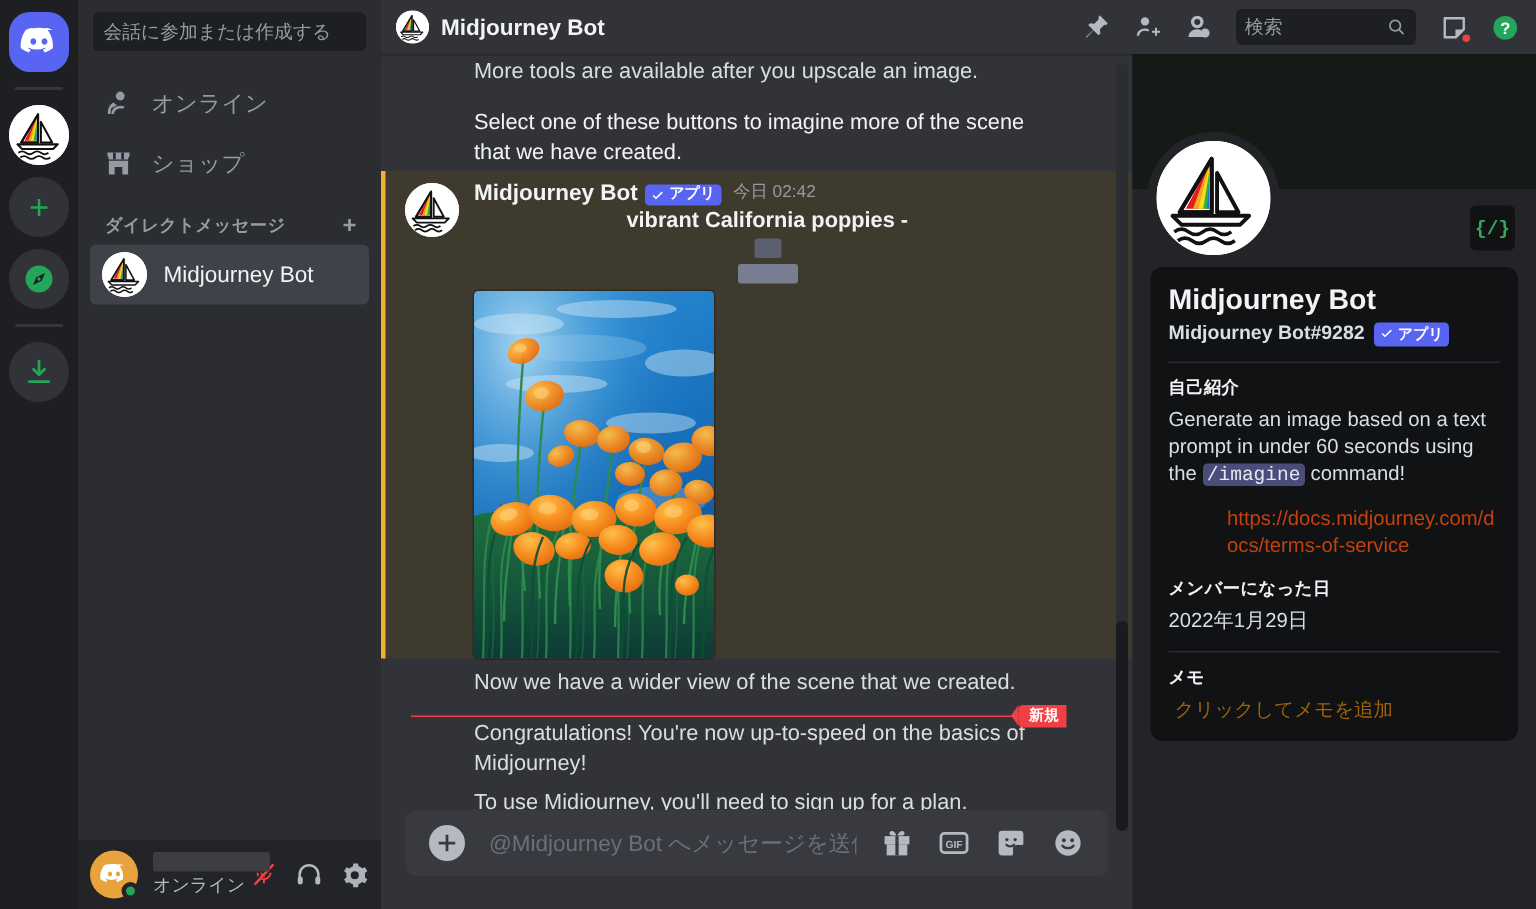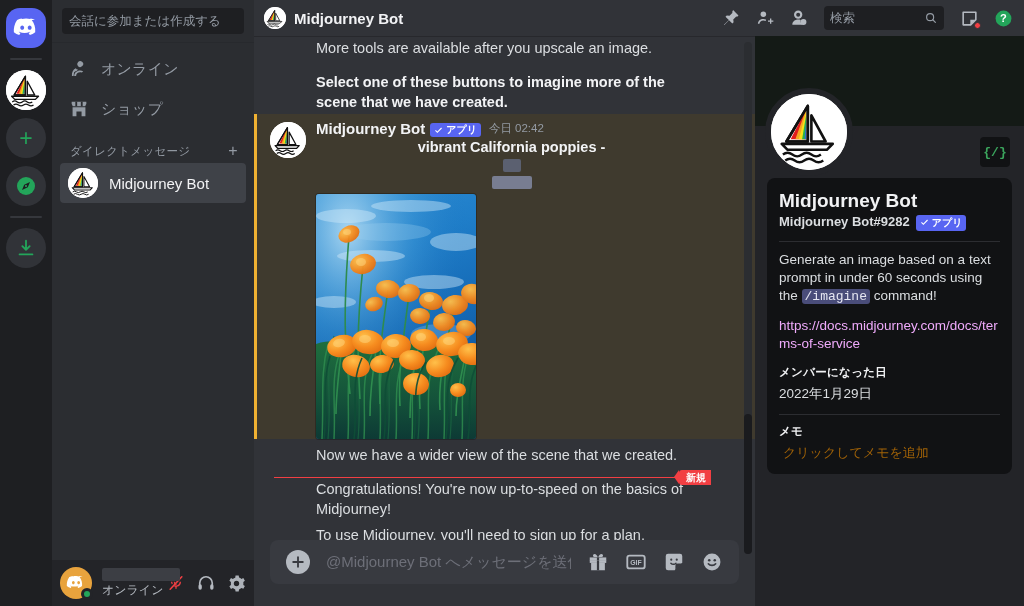--- a/index.html
+++ b/index.html
@@ -56,23 +56,23 @@
   .sb-divider { height:1px; background:#27292d; margin: 0 0 6px 0;}
   .sb-list { flex: 1 1 auto; padding: 0 8px; overflow: hidden; }
   .sb-item {
     height: 40px; border-radius: 4px; display: flex; align-items: center;
     gap: 11px; padding: 0 8px; color: #949ba4; cursor: pointer; font-size: 15px;
   }
   .sb-item.active { background: #3f4248; color: #f2f3f5; }
   .sb-item .label { font-size: 15px; letter-spacing: .2px; }
   .sb-icon { width: 22px; height: 22px; display:flex; align-items:center; justify-content:center; flex:0 0 22px;}
   .dm-header {
-    display:flex; align-items:center; justify-content:space-between;
+    display:flex; justify-content:space-between;
     padding: 14px 8px 4px 10px; color:#949ba4;
-    font-size: 11.5px; font-weight:400; letter-spacing:.3px;
+    font-size: 11.5px; font-weight:700; letter-spacing:.3px;
     cursor:pointer;
   }
   .dm-header .plus { font-size:16px; line-height:1; color:#949ba4; }
   .dm-avatar { width:30px; height:30px; border-radius:50%; background:#fff; overflow:hidden; flex:0 0 30px;}
   .dm-name { font-size:15px; color:#f2f3f5; }
 
   
   .user-panel {
     height: 46px; background: #232428; display:flex; align-items:center;
     padding: 0 4px 0 8px; gap: 4px;
@@ -105,21 +105,21 @@
     display:flex; align-items:center; justify-content:space-between; padding:0 6px;
     color:#949ba4; font-size:12.5px; cursor:text; margin: 0 4px;
   }
   .badge-dot { position:absolute; right:1px; bottom:2px; width:7px;height:7px;border-radius:50%;background:#f23f43;border:1px solid #313338;}
 
   .content-row { flex:1 1 auto; display:flex; min-height:0;}
   .chat { flex:1 1 auto; display:flex; flex-direction:column; min-width:0; position:relative;}
   .messages { flex:1 1 auto; overflow:hidden; position:relative; padding-bottom: 2px;}
 
   .msg-plain { padding: 2px 48px 2px 62px; color:#dbdee1; font-size:14.5px; line-height:1.38; }
-  .msg-plain.bold { font-weight:700; color:#f2f3f5; }
+  .msg-plain.bold { font-weight:400; color:#f2f3f5; }
   .spacer-10 { height:10px; }
 
   
   .msg-group.mention {
     background:#3f3a2e; border-left:3px solid #f0b132; position:relative;
     padding: 6px 48px 0 59px;
   }
   .msg-avatar {
     position:absolute; left:13px; top:8px; width:36px;height:36px;border-radius:50%;
     background:#fff; overflow:hidden;
@@ -206,21 +206,21 @@
   .rp-name { font-size:19px; font-weight:700; color:#f2f3f5; line-height:1.2;}
   .rp-tagrow { display:flex; align-items:center; gap:6px; margin-top:1px;}
   .rp-handle { font-size:13px; color:#dbdee1; font-weight:600;}
   .rp-hr { height:1px; background:#2c2d31; margin: 11px 0 9px 0;}
   .rp-sectitle { font-size:11.5px; font-weight:700; color:#f2f3f5; letter-spacing:.3px; margin-bottom:5px;}
   .rp-text { font-size:13.5px; color:#dbdee1; line-height:1.35;}
   .rp-code {
     background:#4a4d7a; color:#e6e7f2; border-radius:3px; padding: 0 3px;
     font-family:"Liberation Mono","DejaVu Sans Mono",monospace; font-size:13px;
   }
-  .rp-link { color:#f0abfc; font-size:13.5px; line-height:1.35; margin-top:11px; display:block; cursor:pointer; word-break:break-all;}
+  .rp-link { color:#c2410c; font-size:13.5px; line-height:1.35; margin-top:11px; display:block; cursor:pointer; word-break:break-all;margin-left:39px;}
   .rp-date { font-size:13.5px; color:#dbdee1; margin-bottom:2px;}
   .rp-note-ph { font-size:13px; color:#a16207; padding-left:4px; cursor:text;}
   .mt12 { margin-top:12px; }
 </style>
 </head>
 <body>
 
 <svg width="0" height="0" style="position:absolute" aria-hidden="true">
   <defs>
     <symbol id="ic-sailboat" viewBox="0 0 64 64">
@@ -745,20 +745,21 @@
               <span class="app-tag">
                 <svg width="11" height="11">
                     <use href="#ic-check"></use>
                   </svg>
                 <span>アプリ</span>
               </span>
             </div>
 
             <div class="rp-hr"></div>
 
+            <div class="rp-sectitle">自己紹介</div>
             <div class="rp-text">
               <span>Generate an image based on a text prompt in under 60 seconds using the </span><span class="rp-code">/imagine</span><span> command!</span>
             </div>
             <a class="rp-link">https://docs.midjourney.com/docs/terms-of-service</a>
 
             <div class="rp-sectitle mt12">メンバーになった日</div>
             <div class="rp-date">2022年1月29日</div>
 
             <div class="rp-hr"></div>
 

